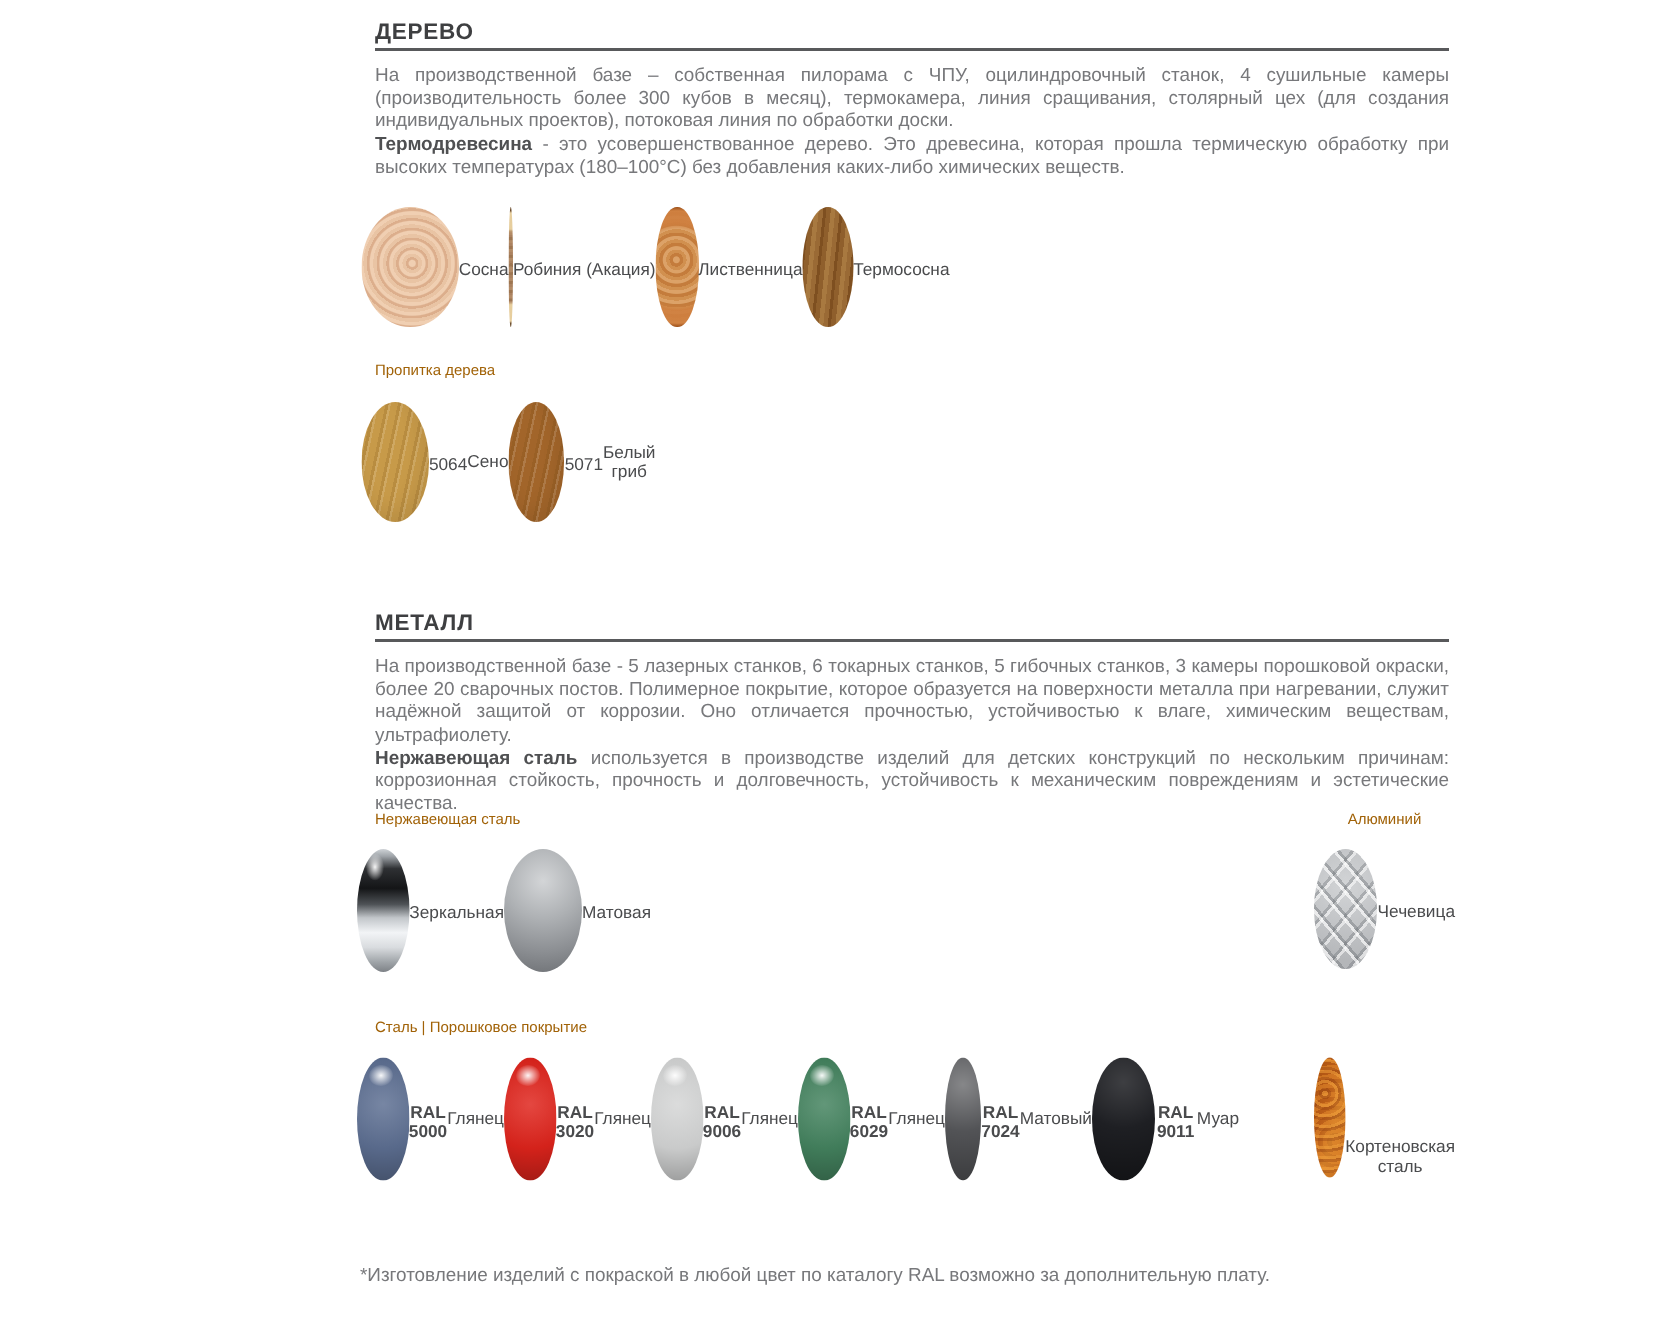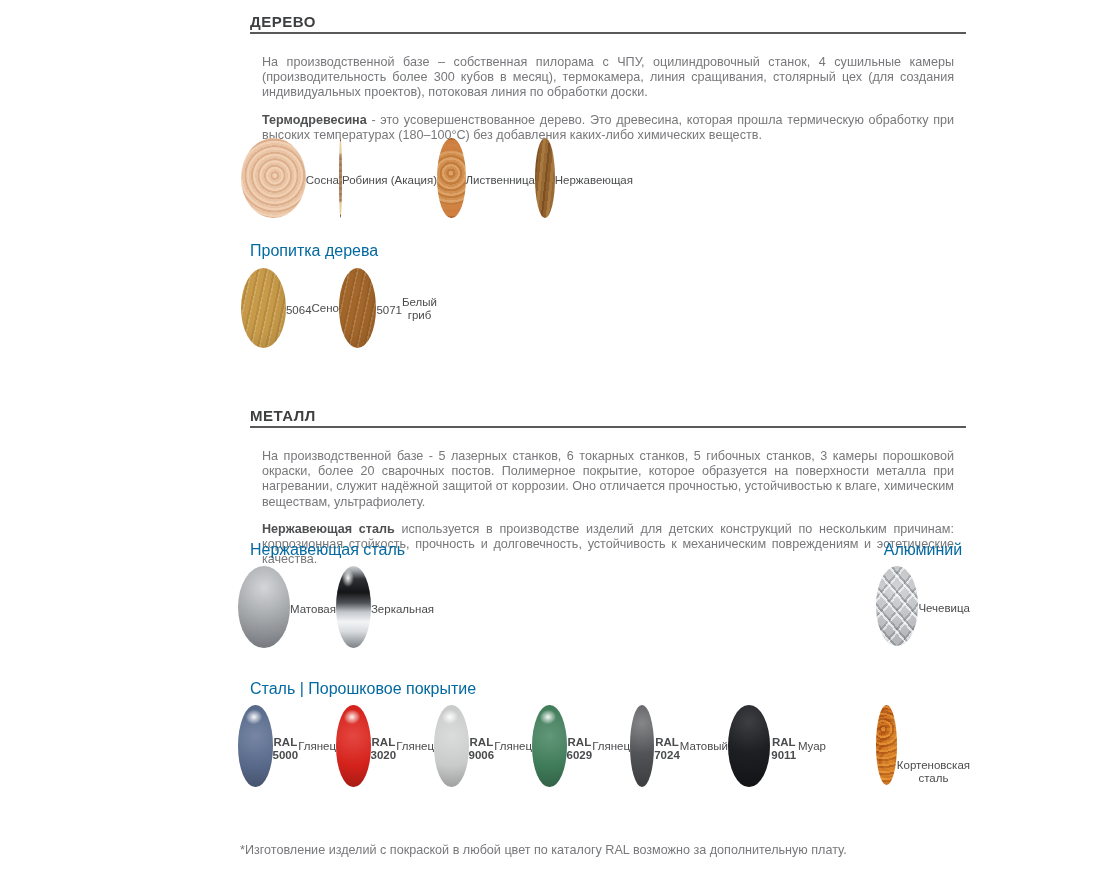--- a/index.html
+++ b/index.html
@@ -2,23 +2,23 @@
 <html><head>
 <meta charset="utf-8">
 <style>
   html,body{margin:0;padding:0;background:#ffffff;}
   #page{position:relative;width:1110px;height:879px;background:#fff;overflow:hidden;
         font-family:"Liberation Sans", sans-serif;border-radius:16px;}
 
   .sec-title{position:absolute;font-size:15px;font-weight:bold;color:#3e3f41;letter-spacing:.5px;}
   .rule{position:absolute;width:716px;height:2px;background:#58595b;}
   .para{position:absolute;width:716px;font-size:12.6px;line-height:15.2px;color:#77787b;text-align:justify;}
-  .para p{margin:12px;}
+  .para p{margin:0;}
   .para strong{color:#4f5052;font-weight:bold;}
-  .sub-title{position:absolute;font-size:16px;color:#0369a1;}
+  .sub-title{position:absolute;font-size:10px;color:#a16207;}
 
   .row{position:absolute;display:flex;}
   .swatch-item{display:flex;flex-direction:row;align-items:center;width:98px;}
   .sw-label{font-size:11.5px;color:#4a4b4d;margin-top:5px;text-align:center;line-height:13px;}
   .sw-code{font-size:11.5px;color:#4a4b4d;margin-top:5px;text-align:center;line-height:13px;font-weight:600;}
   .sw-sub{font-size:11.5px;color:#4a4b4d;text-align:center;line-height:13px;margin-top:1px;}
 
   .circle{width:80px;height:80px;border-radius:50%;}
   .ball{width:76px;height:82px;border-radius:50%;background-color:var(--c,#888);position:relative;}
 
@@ -84,21 +84,21 @@
     <div class="swatch-item">
       <div class="circle tex-robinia"></div>
       <div class="sw-label" style="white-space:nowrap;">Робиния (Акация)</div>
     </div>
     <div class="swatch-item">
       <div class="circle tex-larch"></div>
       <div class="sw-label" style="white-space:nowrap;">Лиственница</div>
     </div>
     <div class="swatch-item">
       <div class="circle tex-thermo"></div>
-      <div class="sw-label" style="white-space:nowrap;">Нержавеющая</div>
+      <div class="sw-label" style="white-space:nowrap;">Термососна</div>
     </div>
   </div>
 
   <div class="sub-title" style="left:250px;top:242px;">Пропитка дерева</div>
 
   <div class="row" style="left:241px;top:268px;">
     <div class="swatch-item">
       <div class="circle grain" style="--c: #c79a49;"></div>
       <div class="sw-label">5064</div>
       <div class="sw-sub">Сено</div>
@@ -115,26 +115,26 @@
   <div class="para" style="left:250px;top:437px;">
     <p>На производственной базе - 5 лазерных станков, 6 токарных станков, 5 гибочных станков, 3 камеры порошковой окраски, более 20 сварочных постов. Полимерное покрытие, которое образуется на поверхности металла при нагревании, служит надёжной защитой от коррозии. Оно отличается прочностью, устойчивостью к влаге, химическим веществам, ультрафиолету.</p>
     <p><strong>Нержавеющая сталь</strong><span> используется в производстве изделий для детских конструкций по нескольким причинам: коррозионная стойкость, прочность и долговечность, устойчивость к механическим повреждениям и эстетические качества.</span></p>
   </div>
 
   <div class="sub-title" style="left:250px;top:541px;">Нержавеющая сталь</div>
   <div class="sub-title" style="left:873px;top:541px;width:100px;text-align:center;">Алюминий</div>
 
   <div class="row" style="left:238px;top:566px;">
     <div class="swatch-item">
+      <div class="ball tex-chrome"></div>
+      <div class="sw-label">Зеркальная</div>
+    </div>
+    <div class="swatch-item">
       <div class="ball tex-steel"></div>
       <div class="sw-label">Матовая</div>
-    </div>
-    <div class="swatch-item">
-      <div class="ball tex-chrome"></div>
-      <div class="sw-label">Зеркальная</div>
     </div>
   </div>
 
   <div class="row" style="left:876px;top:566px;">
     <div class="swatch-item" style="width:94px;justify-content:center;">
       <div class="circle tex-diamond" style="width:78px;height:80px;"></div>
       <div class="sw-label">Чечевица</div>
     </div>
   </div>
 

